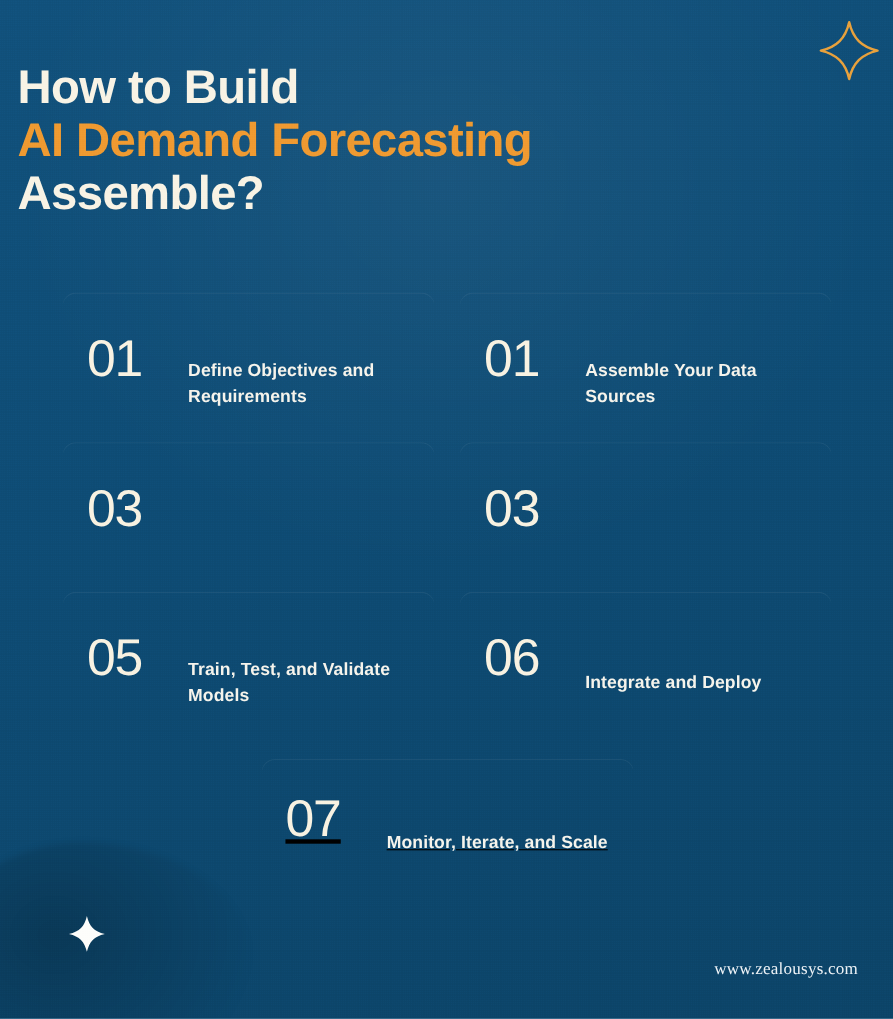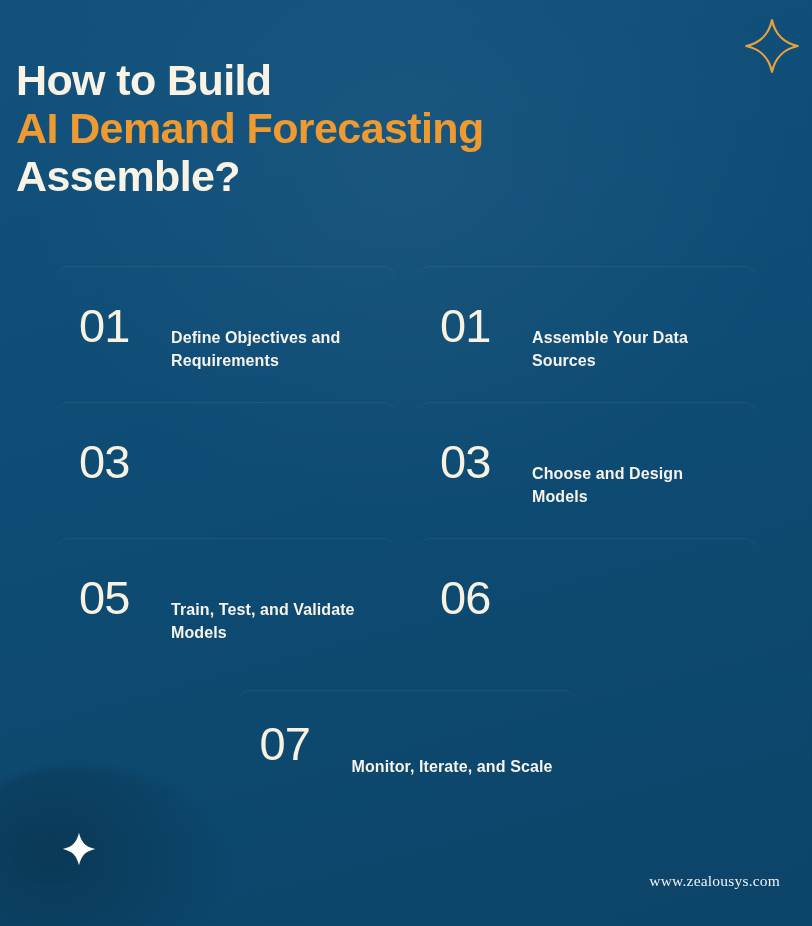--- a/index.html
+++ b/index.html
@@ -100,20 +100,21 @@
     padding: 0 20px 0 22px;
     box-shadow: inset 0 1px 0 rgba(255,255,255,0.06);
   }
 
   
   .step-card.wide-center {
     margin-left: auto;
     margin-right: auto;
     width: 338px;
     height: 106px;
+    text-decoration: underline;
   }
   .row-last {
     width: 100%;
     display: flex;
     justify-content: center;
     margin-top: 16px;
   }
 
   .step-num {
     flex: 0 0 auto;
@@ -181,30 +182,30 @@
       <span class="step-num">01</span>
       <span class="step-label">Assemble Your Data Sources</span>
     </div>
 
     <div class="step-card">
       <span class="step-num">03</span>
     </div>
 
     <div class="step-card">
       <span class="step-num">03</span>
-      <span class="step-label">Choose and Design Models</span>
     </div>
 
     <div class="step-card">
       <span class="step-num">05</span>
       <span class="step-label">Train, Test, and Validate Models</span>
     </div>
 
     <div class="step-card">
       <span class="step-num">06</span>
+      <span class="step-label">Integrate and Deploy</span>
     </div>
 
     <div class="row-last">
       <div class="step-card wide-center">
         <span class="step-num">07</span>
         <span class="step-label">Monitor, Iterate, and Scale</span>
       </div>
     </div>
 
   </div>

